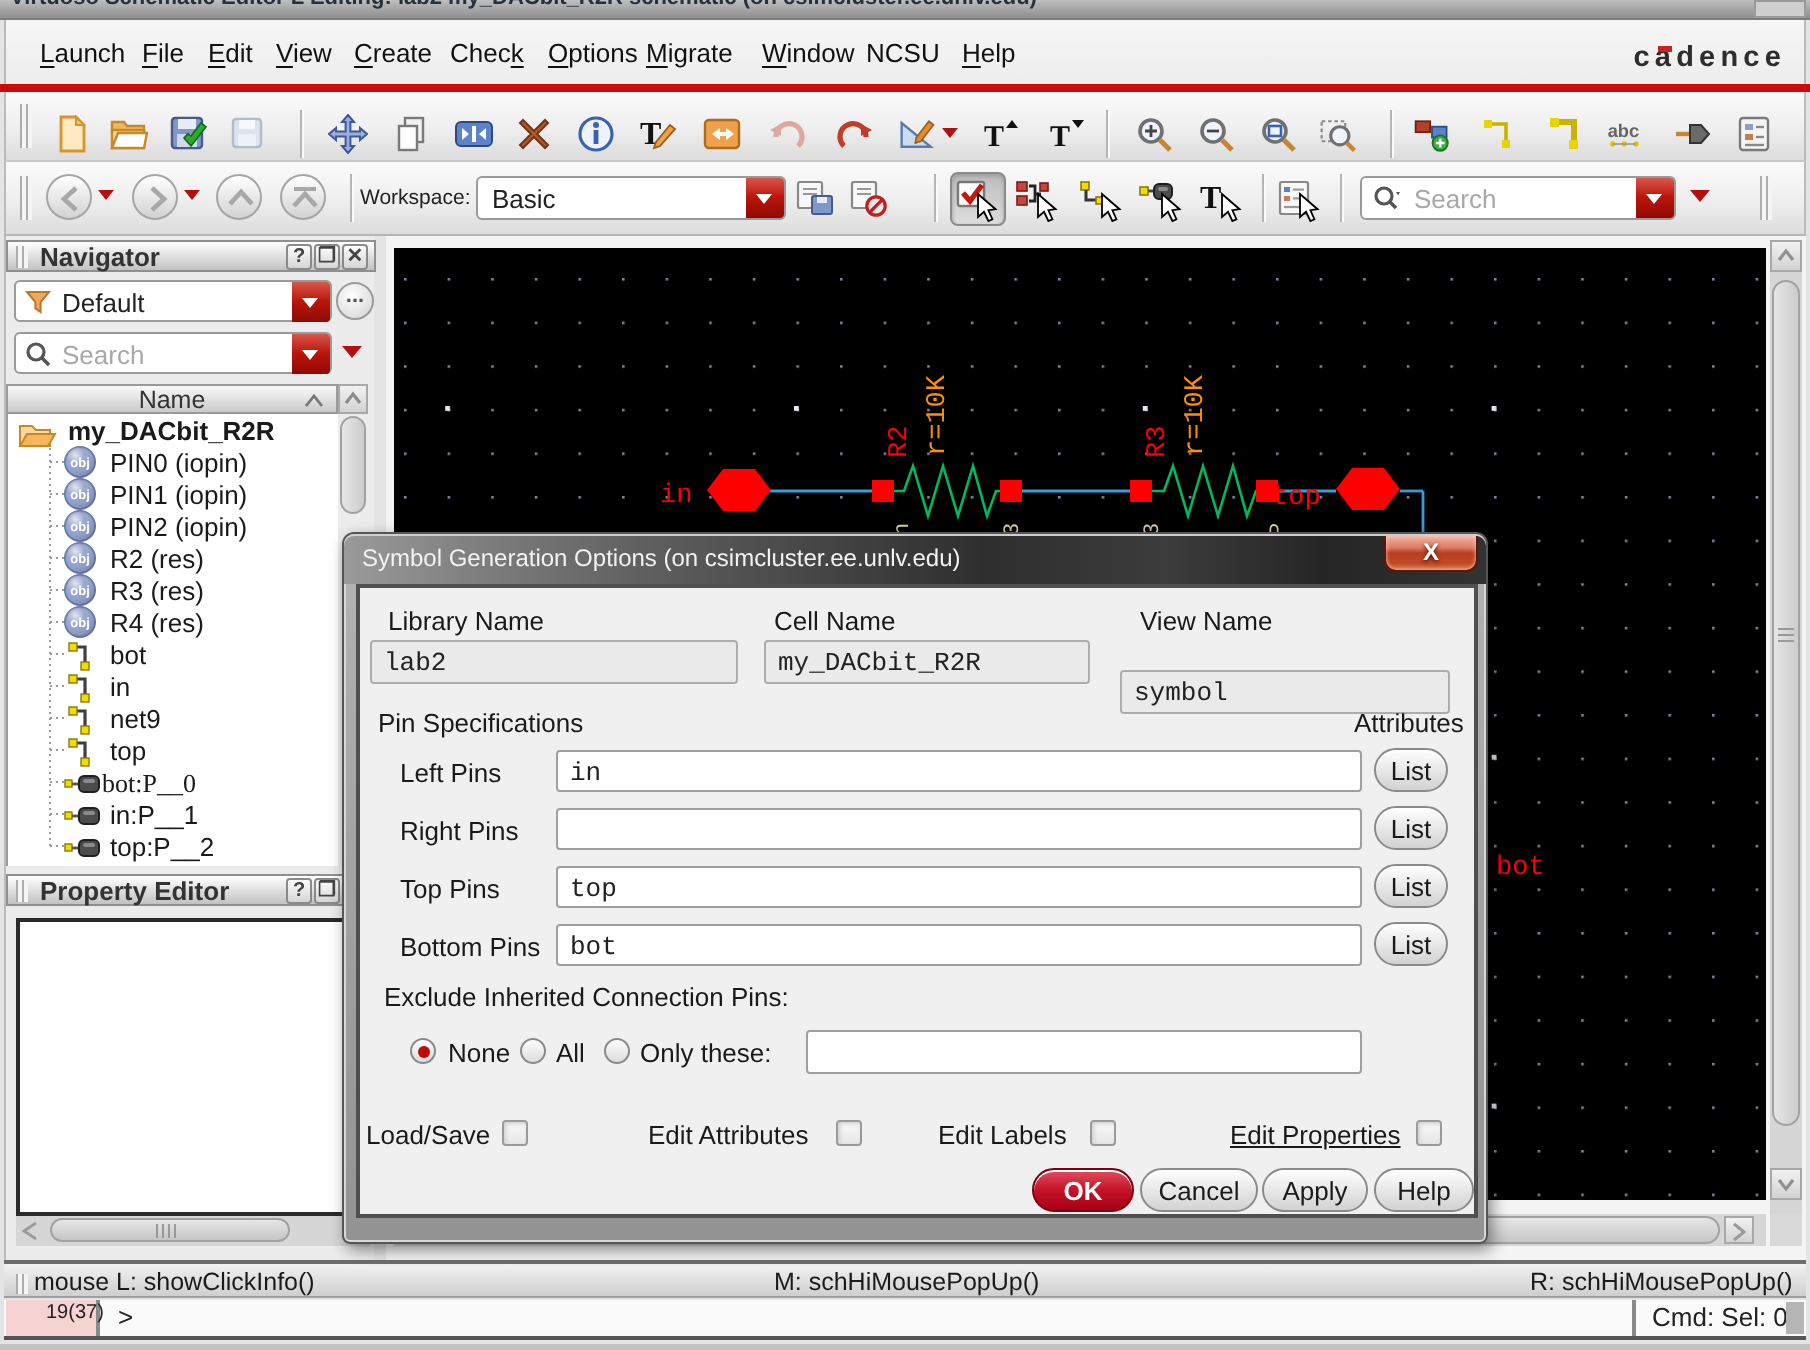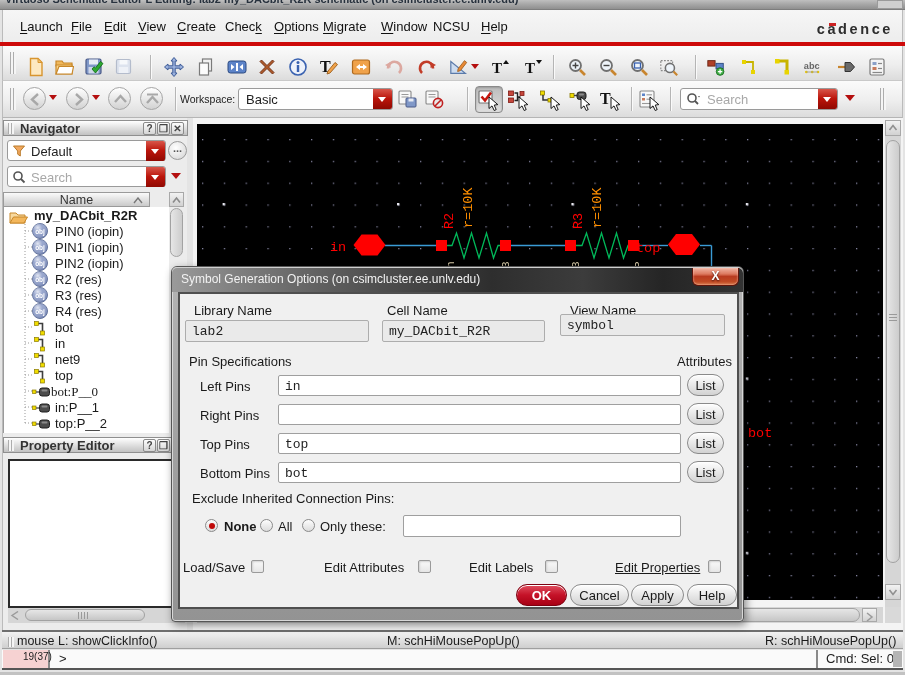--- a/index.html
+++ b/index.html
@@ -374,21 +374,21 @@
     <div class="combo" style="left:4px; top:48px; width:159px; height:21px;">
       <svg style="position:absolute;left:4px;top:3px;" width="14" height="14" viewBox="0 0 14 14">
           <circle cx="6" cy="6" r="4" fill="none" stroke="#555" stroke-width="1.6"></circle>
           <line x1="9" y1="9" x2="12.5" y2="12.5" stroke="#555" stroke-width="1.8"></line>
         </svg>
       <span class="combotext" style="left:23px; color:#a8a8a8;">Search</span>
       <div class="redseg"></div>
     </div>
     <div class="redtri" style="left:168px; top:55px;"></div>
 
-    <div style="position:absolute; left:0; top:74px; width:147px; height:15px; background:linear-gradient(180deg,#fafafa,#cacaca); border:1px solid #9a9a9a; font-size:12.5px; color:#333; text-align:center; line-height:14px;">Name
+    <div style="position:absolute; left:0; top:74px; width:166px; height:15px; background:linear-gradient(180deg,#fafafa,#cacaca); border:1px solid #9a9a9a; font-size:12.5px; color:#333; text-align:center; line-height:14px;">Name
       <svg style="position:absolute;right:6px;top:4px;" width="10" height="7" viewBox="0 0 10 7">
           <path d="M1 6 L5 1 L9 6" fill="none" stroke="#777" stroke-width="1.4"></path>
         </svg>
     </div>
 
     <div class="sbbtn" style="left:166px; top:74px; width:15px; height:15px;"><svg width="13" height="13" viewBox="0 0 13 13">
           <path d="M3 8.5 L6.5 4 L10 8.5" fill="none" stroke="#8a8a8a" stroke-width="1.6"></path>
         </svg></div>
     <div style="position:absolute; left:166px; top:89px; width:15px; height:226px; background:#ececec;"></div>
     <div class="sbthumb" style="left:167px; top:90px; width:13px; height:49px;"></div>
@@ -582,21 +582,21 @@
     <div id="dlgtitle">
         <span class="t">Symbol Generation Options (on csimcluster.ee.unlv.edu)</span>
       </div>
     <div id="dlgclose">X</div>
     <div id="dlgbody">
       <div class="dlabel" style="left:14px; top:9px;">Library Name</div>
       <div class="dfield dfieldro" style="left:5px; top:26px; width:184px;">lab2</div>
       <div class="dlabel" style="left:207px; top:9px;">Cell Name</div>
       <div class="dfield dfieldro" style="left:202px; top:26px; width:163px;">my_DACbit_R2R</div>
       <div class="dlabel" style="left:390px; top:9px;">View Name</div>
-      <div class="dfield dfieldro" style="left:380px; top:20px; width:165px;">symbol</div>
+      <div class="dfield dfieldro" style="left:380px; top:41px; width:165px;">symbol</div>
 
       <div class="dlabel" style="left:9px; top:60px;">Pin Specifications</div>
       <div class="dlabel" style="left:497px; top:60px;">Attributes</div>
 
       <div class="dlabel" style="left:20px; top:85px;">Left Pins</div>
       <div class="dfield" style="left:98px; top:81px; width:403px; height:21px;">in</div>
       <div class="pillbtn" style="left:507px; top:80px; width:37px;">List</div>
 
       <div class="dlabel" style="left:20px; top:114px;">Right Pins</div>
       <div class="dfield" style="left:98px; top:110px; width:403px; height:21px;"></div>
@@ -606,21 +606,21 @@
       <div class="dfield" style="left:98px; top:139px; width:403px; height:21px;">top</div>
       <div class="pillbtn" style="left:507px; top:138px; width:37px;">List</div>
 
       <div class="dlabel" style="left:20px; top:172px;">Bottom Pins</div>
       <div class="dfield" style="left:98px; top:168px; width:403px; height:21px;">bot</div>
       <div class="pillbtn" style="left:507px; top:167px; width:37px;">List</div>
 
       <div class="dlabel" style="left:12px; top:197px;">Exclude Inherited Connection Pins:</div>
 
       <div class="radio sel" style="left:25px; top:225px;"></div>
-      <div class="dlabel" style="left:44px; top:225px;font-weight:bold;">None</div>
+      <div class="dlabel" style="left:44px; top:225px;">None</div>
       <div class="radio" style="left:80px; top:225px;"></div>
       <div class="dlabel" style="left:98px; top:225px;">All</div>
       <div class="radio" style="left:122px; top:225px;"></div>
       <div class="dlabel" style="left:140px; top:225px;">Only these:</div>
       <div class="dfield" style="left:223px; top:221px; width:278px;"></div>
 
       <div class="dlabel" style="left:3px; top:266px;">Load/Save</div>
       <div class="checkbox" style="left:71px; top:266px;"></div>
       <div class="dlabel" style="left:144px; top:266px;">Edit Attributes</div>
       <div class="checkbox" style="left:238px; top:266px;"></div>

